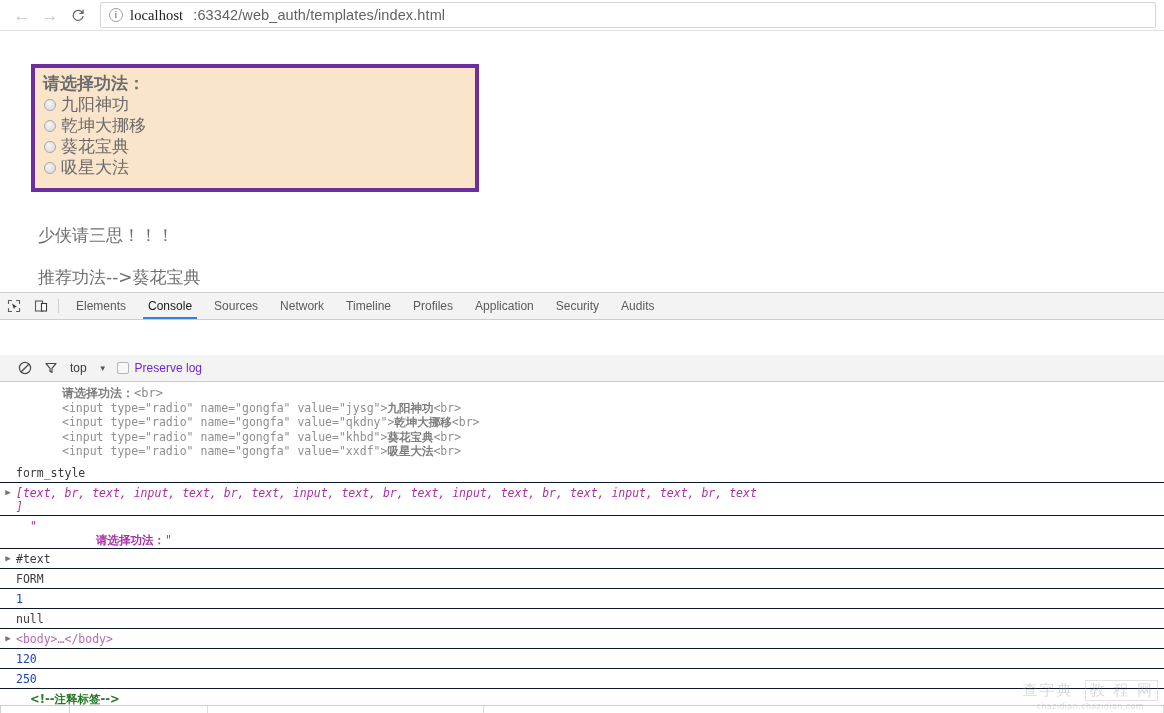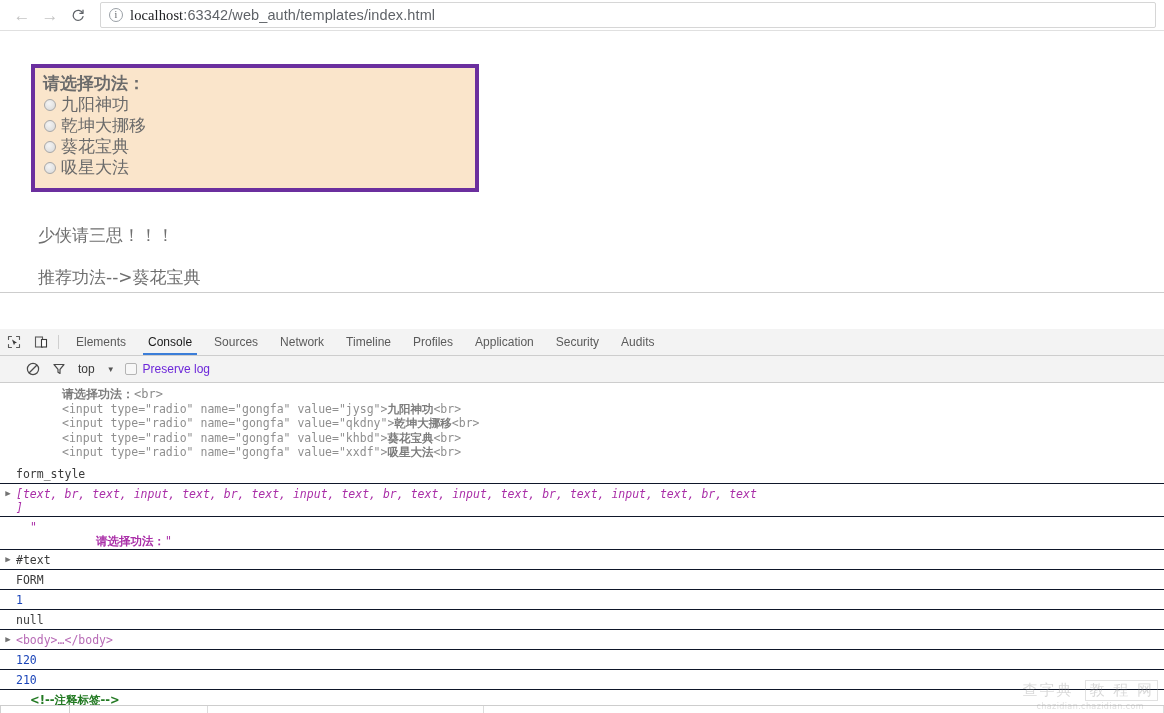--- a/index.html
+++ b/index.html
@@ -53,21 +53,21 @@
     flex: none;
     margin-right: 7px;
   }
   .url {
     font-size: 14.5px;
     color: #9aa0a6;
     white-space: nowrap;
     letter-spacing: 0.1px;
   }
   .url .host { color: #202124; font-family: Liberation Serif, serif; }
-  .url .path { color: #5f6368; }
+  .url .path { color: #5f6368; margin-left: 10px; }
   .chrome-sep {
     height: 1px;
     background: #e0e0e0;
     width: 100%;
   }
 
   
   .viewport {
     position: relative;
     height: 261px;
@@ -127,21 +127,20 @@
     height: 422px;
     display: flex;
     flex-direction: column;
   }
   .dt-tabbar {
     height: 27px;
     display: flex;
     align-items: stretch;
     background: #f3f3f3;
     border-bottom: 1px solid #cdcdcd;
-    margin-top: 36px;
   }
   .dt-icon-btn {
     width: 27px;
     display: flex; align-items: center; justify-content: center;
     flex: none;
   }
   .dt-vsep {
     width: 1px;
     background: #cfcfcf;
     margin: 6px 6px 6px 4px;
@@ -162,21 +161,22 @@
     left: 6px; right: 6px; bottom: 0;
     height: 2px;
     background: #3b7dd8;
   }
   .dt-filterbar {
     height: 27px;
     display: flex;
     align-items: center;
     background: #f3f3f3;
     border-bottom: 1px solid #cdcdcd;
-    padding-left: 20px;
+    padding-left: 12px;
+    margin-top: 35px;
   }
   .dt-filter-icon {
     width: 26px;
     display: flex; align-items: center; justify-content: center;
     flex: none;
   }
   .dt-ctx {
     font-size: 12px;
     color: #3a3a3a;
     margin-left: 6px;
@@ -444,21 +444,21 @@
 
     
     <div class="row">
       <span class="arrow blank">▶</span>
       <span class="content txt-num">120</span>
     </div>
 
     
     <div class="row">
       <span class="arrow blank">▶</span>
-      <span class="content txt-num">210</span>
+      <span class="content txt-num">250</span>
     </div>
 
     
     <div class="row">
       <span class="arrow blank">▶</span>
       <span class="content txt-green cn" style="padding-left:14px">&lt;!--注释标签--&gt;</span>
     </div>
 
     葵花宝典<p></p> --&gt;
     

